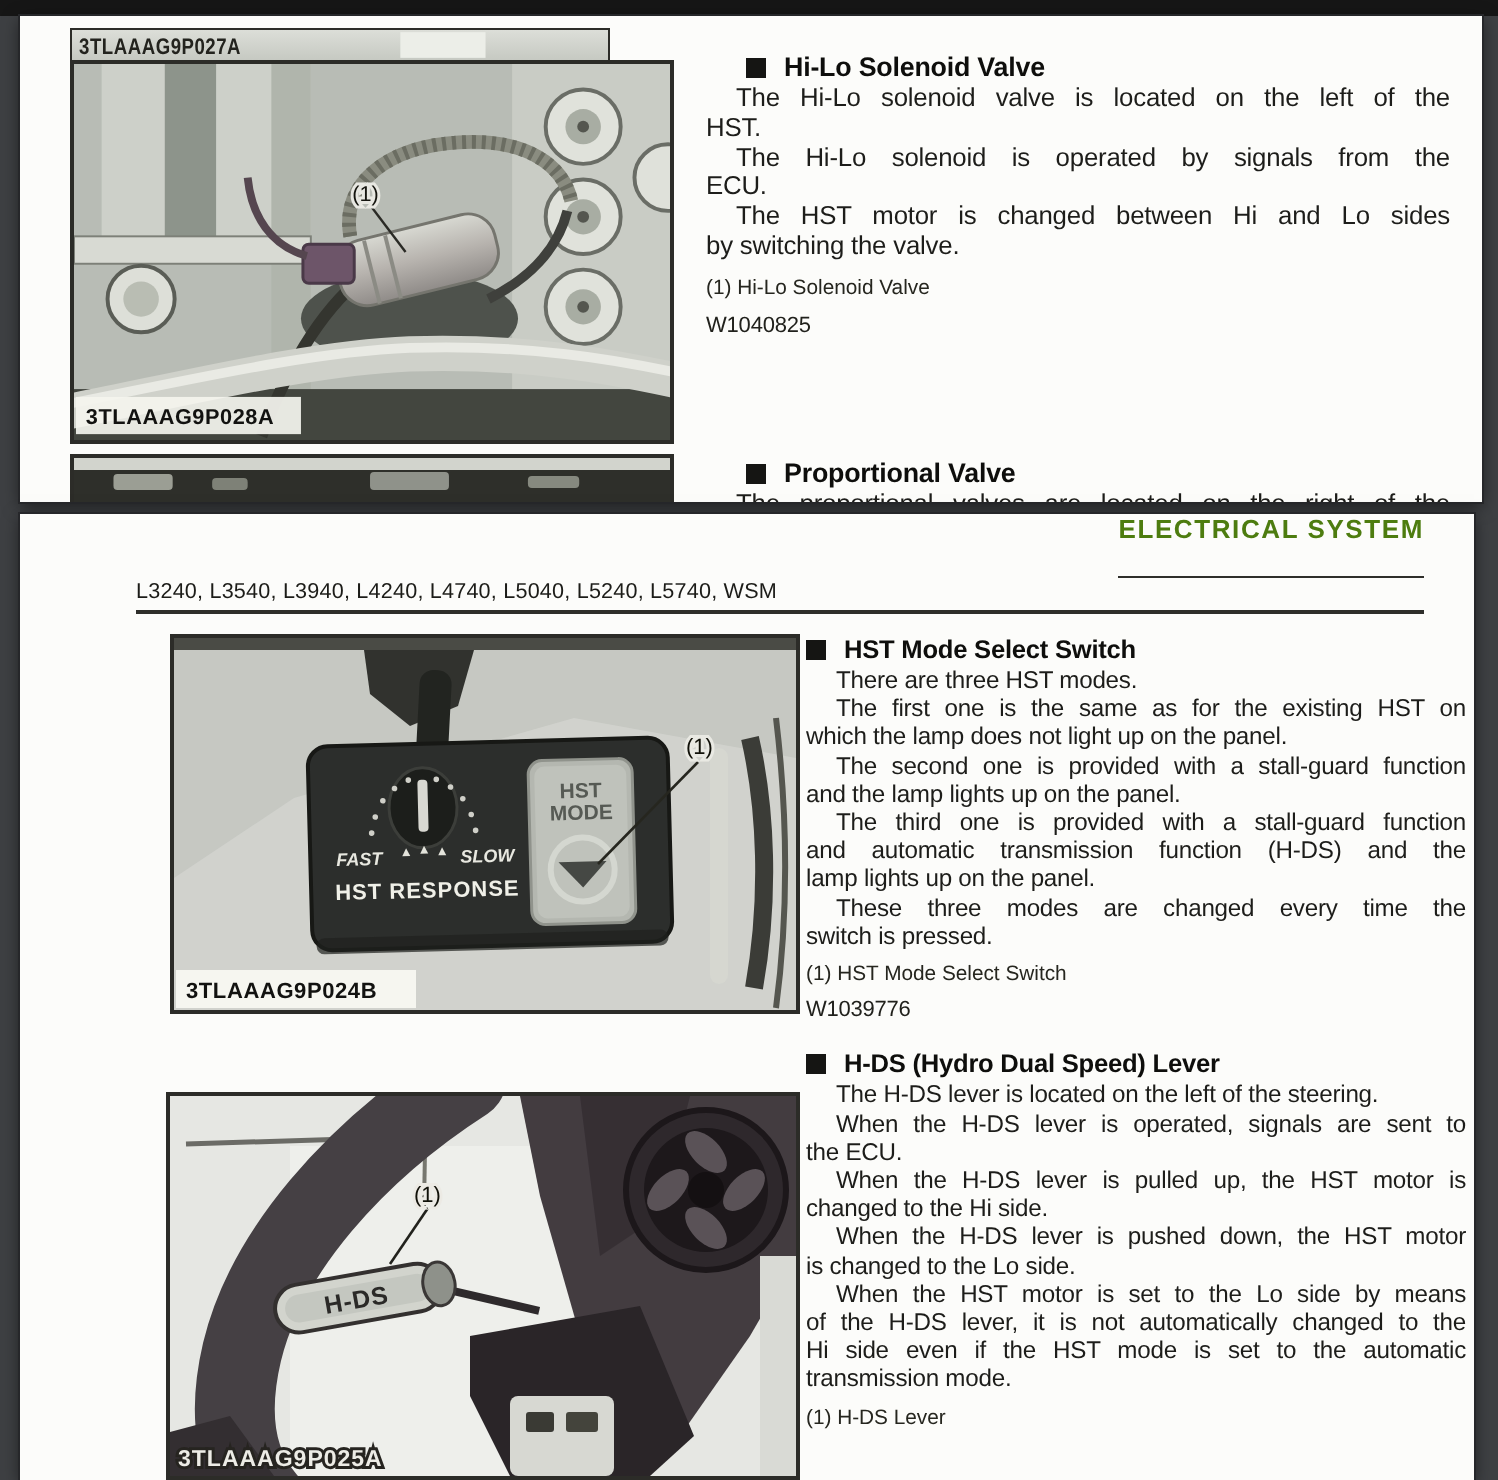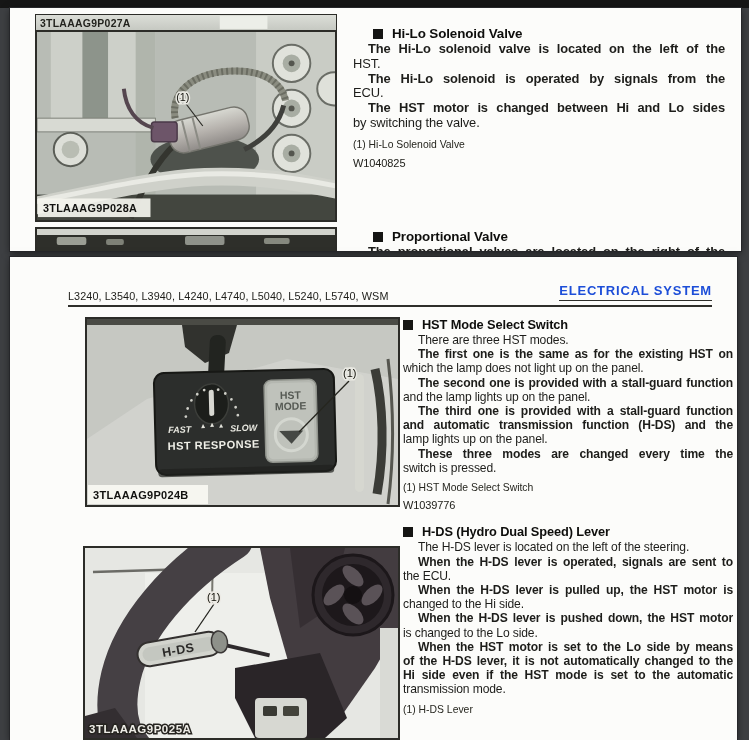--- a/index.html
+++ b/index.html
@@ -16,35 +16,35 @@
   
   .textcol{position:absolute;color:#1d1d1a;}
   #col1{left:343px;top:17px;width:372px;font-size:12.9px;line-height:14.8px;letter-spacing:-0.1px;}
   #col2{left:393px;top:60px;width:330px;font-size:12.1px;line-height:14.2px;letter-spacing:-0.12px;}
   .sechead{font-weight:bold;color:#0e0e0c;white-space:nowrap;}
   #col1 .sechead{font-size:13.4px;line-height:17px;padding-left:20px;}
   #col2 .sechead{font-size:12.8px;line-height:16px;}
   .sq{display:inline-block;width:10px;height:10px;background:#151513;margin-right:9px;vertical-align:-1px;}
   p.para{margin:0;}
   .ln{display:block;}
-  .ln.fill{text-align:justify;text-align-last:justify;font-weight:bold;}
+  .ln.fill{text-align:justify;text-align-last:justify;}
   .ln.ind{text-indent:15px;}
   .figcap{margin-top:7px;font-size:10.4px;color:#26261f;letter-spacing:0;}
   .refcode{margin-top:3px;font-size:11px;padding-right:2px;color:#21211c;}
   .gap-to-next{margin-top:58px;}
   #col2 .gap-to-next{margin-top:12px;}
   #col2 .figcap{margin-top:6px;}
 
   
   .p2header{position:absolute;left:58px;right:25px;top:28px;height:20px;border-bottom:2px solid #2e2e2a;}
   .p2models{position:absolute;left:0;bottom:3px;font-size:10.8px;color:#1c1c18;letter-spacing:0.1px;white-space:nowrap;}
-  .p2title{position:absolute;right:0;bottom:4px;font-size:13px;font-weight:bold;color:#1d4ed8;letter-spacing:0.8px;border-bottom:1.5px solid #2e2e2a;padding-bottom:2px;white-space:nowrap;}
+  .p2title{position:absolute;right:0;bottom:16px;font-size:13px;font-weight:bold;color:#4d7c0f;letter-spacing:0.8px;border-bottom:1.5px solid #2e2e2a;padding-bottom:16px;white-space:nowrap;}
 
   
-  #figstrip{left:25px;top:6px;width:302px;height:17px;border-width:1.5px;}
+  #figstrip{left:25px;top:6px;width:270px;height:17px;border-width:1.5px;}
   #figB{left:25px;top:22px;width:302px;height:192px;}
   #figC{left:25px;top:219px;width:302px;height:26px;}
   #figHST{left:75px;top:60px;width:315px;height:190px;}
   #figHDS{left:73px;top:289px;width:317px;height:194px;}
 
   .svgtext{font-family:"Liberation Sans", sans-serif;}
 </style>
 </head>
 <body>
 

